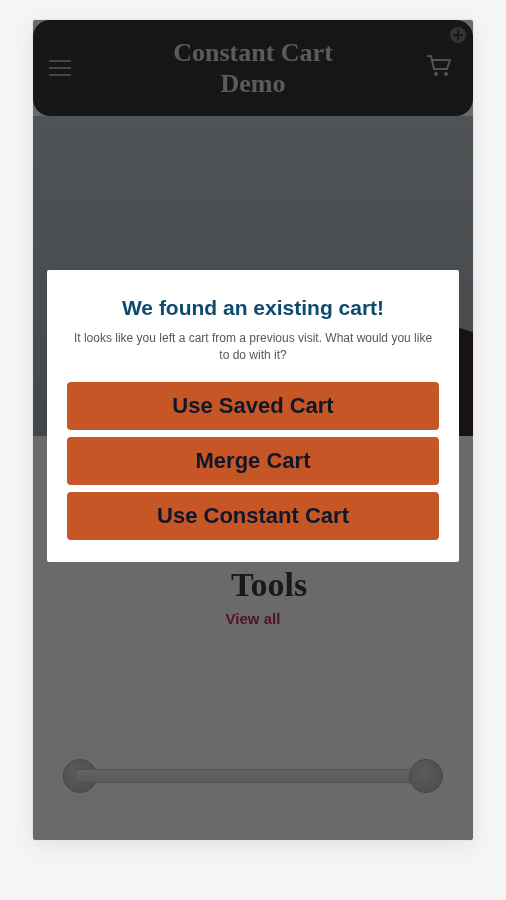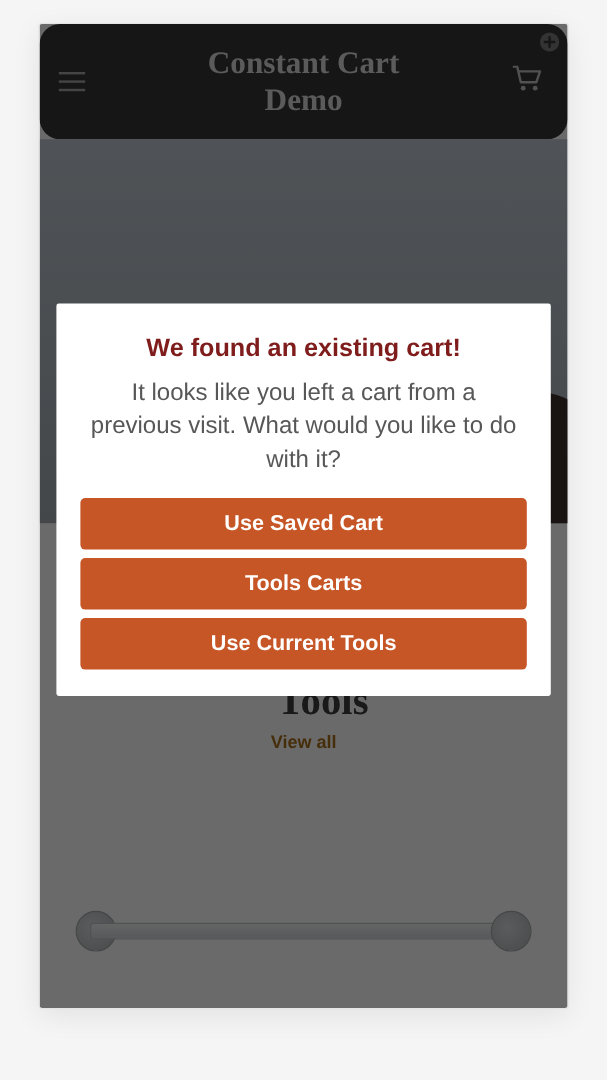--- a/index.html
+++ b/index.html
@@ -72,21 +72,21 @@
   .section h2 {
     font-family: Georgia, serif;
     font-size: 34px;
     font-weight: 700;
     color: #2b2b2b;
     padding-left: 32px;
   }
   .section a {
     display: block;
     margin-top: 6px;
-    color: #a16207;
+    color: #be185d;
     font-weight: 600;
     font-size: 15px;
     text-decoration: none;
   }
   .product {
     margin-top: 120px;
     height: 54px;
     position: relative;
   }
   .wrench-bar{
@@ -111,37 +111,37 @@
     width: 100%;
     background: #fff;
     border-radius: 2px;
     padding: 26px 20px 22px;
     text-align: center;
     margin-top: -28px;
   }
   .modal h3 {
     font-size: 21px;
     font-weight: 700;
-    color: #7f1d1d;
+    color: #0c4a6e;
     margin-bottom: 10px;
   }
   .modal p {
-    font-size: 20px;
+    font-size: 12px;
     line-height: 1.4;
     color: #575757;
     margin-bottom: 18px;
     padding: 0 4px;
   }
   .modal .btn {
     display: block;
     width: 100%;
     background: #c65626;
-    color: #ffffff;
+    color: #0f172a;
     font-weight: 600;
-    font-size: 18px;
+    font-size: 22px;
     border: none;
     border-radius: 4px;
     padding: 11px 0;
     margin-bottom: 7px;
     cursor: pointer;
   }
   .modal .btn:last-child { margin-bottom: 0; }
 </style>
 </head>
 <body>
@@ -184,18 +184,18 @@
       </div>
     </div>
 
   </div>
 
   <div class="overlay">
     <div class="modal">
       <h3>We found an existing cart!</h3>
       <p>It looks like you left a cart from a previous visit. What would you like to do with it?</p>
       <button class="btn">Use Saved Cart</button>
-      <button class="btn">Tools Carts</button>
-      <button class="btn">Use Current Tools</button>
+      <button class="btn">Merge Cart</button>
+      <button class="btn">Use Constant Cart</button>
     </div>
   </div>
 
 </div>
 
 </body></html>

